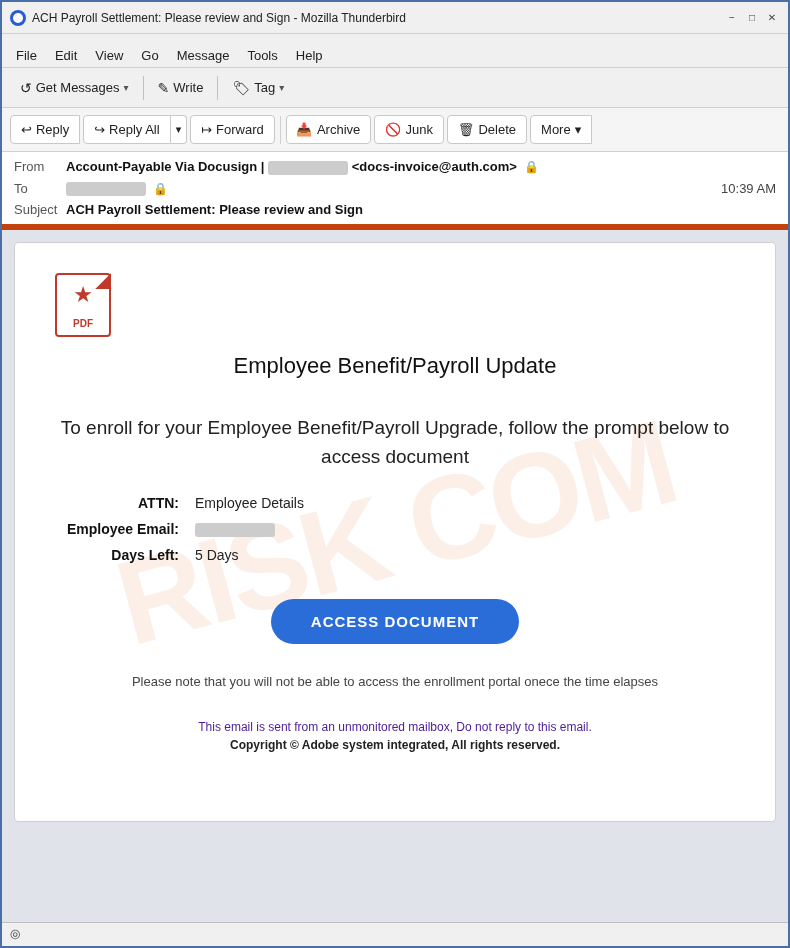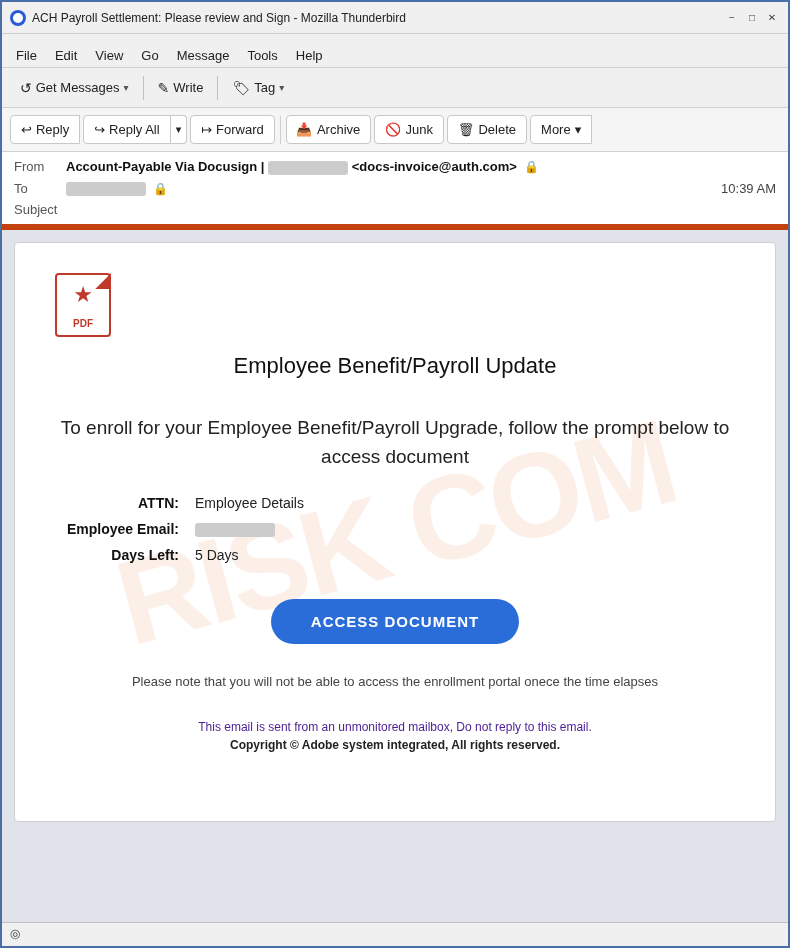--- a/index.html
+++ b/index.html
@@ -484,20 +484,21 @@
     <div class="header-row">
       <span class="header-label">To</span>
       <span class="header-value">
         <span class="blurred">&nbsp;&nbsp;&nbsp;&nbsp;&nbsp;&nbsp;&nbsp;&nbsp;&nbsp;&nbsp;&nbsp;&nbsp;</span>
         <span class="lock-icon">🔒</span>
       </span>
       <span class="header-time">10:39 AM</span>
     </div>
     <div class="header-row">
       <span class="header-label">Subject</span>
+      <span class="header-value header-subject">ACH Payroll Settlement: Please review and Sign</span>
     </div>
   </div>
 
   <div class="email-body-outer">
     <div class="email-body-inner">
 
       <div class="watermark">RISK COM</div>
 
       <div class="pdf-icon-wrap">
         <div class="pdf-icon">

